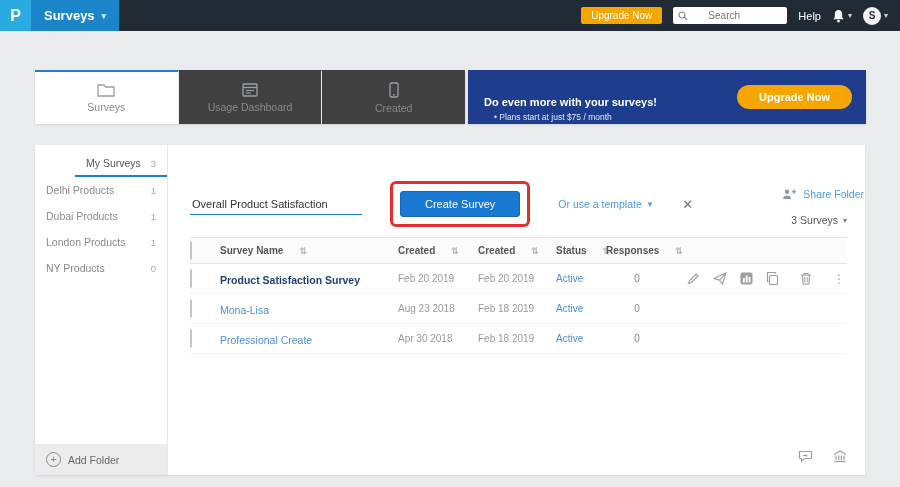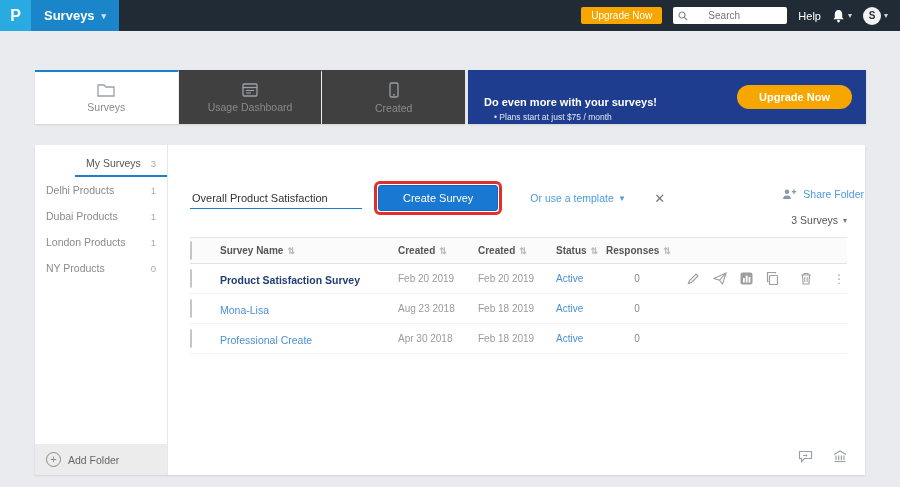--- a/index.html
+++ b/index.html
@@ -46,34 +46,34 @@
   .plus-circle { width:15px; height:15px; border:1px solid #8a8a8a; border-radius:50%; color:#8a8a8a; font-size:11px; line-height:13px; text-align:center; }
   .add-folder-label { font-size:10.5px; color:#666; }
 
   
   .content { flex:1; position:relative; }
   .share-folder { position:absolute; top:15px; right:1px; display:flex; align-items:center; gap:6px; cursor:pointer;margin-top:28px; }
   .share-folder-label { color:#4a9be0; font-size:10.5px; }
 
   .create-row { position:absolute; top:36px; left:22px; display:flex; align-items:center; }
   .name-input { width:172px; border:none; border-bottom:1px solid #1b7fd0; font-size:11px; color:#333; padding:4px 2px; outline:none; font-family:inherit; }
-  .annotation { margin-left:12px; border:3px solid #e0302e; border-radius:6px; padding:1px; }
+  .annotation { margin-left:28px; border:3px solid #e0302e; border-radius:6px; padding:7px; }
   .create-btn { background:#1878d2; border:1px solid #1466b8; color:#fff; font-size:11px; padding:6px 24px; border-radius:3px; cursor:pointer; font-family:inherit; }
   .template-link { margin-left:28px; color:#4a9be0; font-size:10.5px; display:flex; align-items:center; gap:6px; cursor:pointer; }
   .template-link .caret { font-size:9px; }
   .close-x { margin-left:30px; color:#777; font-size:13px; cursor:pointer; }
 
   .surveys-count { position:absolute; top:69px; right:18px; font-size:10.5px; color:#555; display:flex; align-items:center; gap:5px; cursor:pointer; }
   .surveys-count .caret { font-size:8px; color:#777; }
 
   
   .table { position:absolute; left:22px; right:18px; top:92px; }
   .trow { display:grid; grid-template-columns:30px 178px 80px 78px 50px 62px 1fr; align-items:center; }
   .thead { height:27px; background:#fbfbfb; border-top:1px solid #e3e3e3; border-bottom:1px solid #e3e3e3; }
-  .th { font-size:10px; font-weight:bold; color:#555; display:flex; align-items:flex-end; gap:4px; }
+  .th { font-size:10px; font-weight:bold; color:#555; display:flex; align-items:flex-end; gap:16px; }
   .sort { color:#b8b8b8; font-size:9px; cursor:pointer; }
   .tbody-row { height:30px; border-bottom:1px solid #f2f2f2; }
   .checkbox { width:12px; height:12px; border:1px solid #c6c6c6; border-radius:2px; background:#fff; cursor:pointer; }
   .cell-name { font-size:10.5px; color:#4a90d9; cursor:pointer; }
   .cell-name.bold { color:#1f3e78; font-weight:bold; }
   .cell-date { font-size:10px; color:#9a9a9a; }
   .cell-status { font-size:10px; color:#4a90d9; }
   .cell-resp { font-size:10px; color:#888; text-align:center; width:100%; }
   .actions { display:flex; align-items:center; justify-content:flex-end; gap:13px; padding-right:2px; }
   .actions .spaced { margin-left:8px; }

